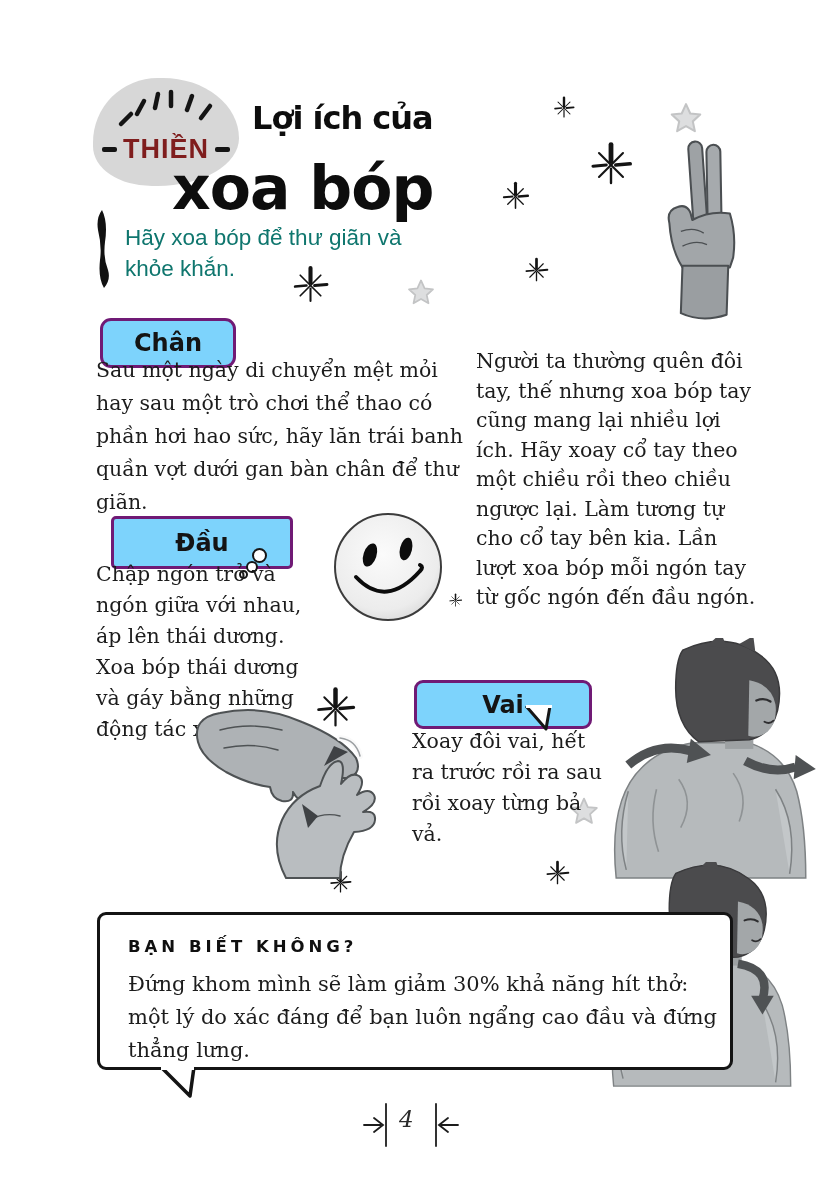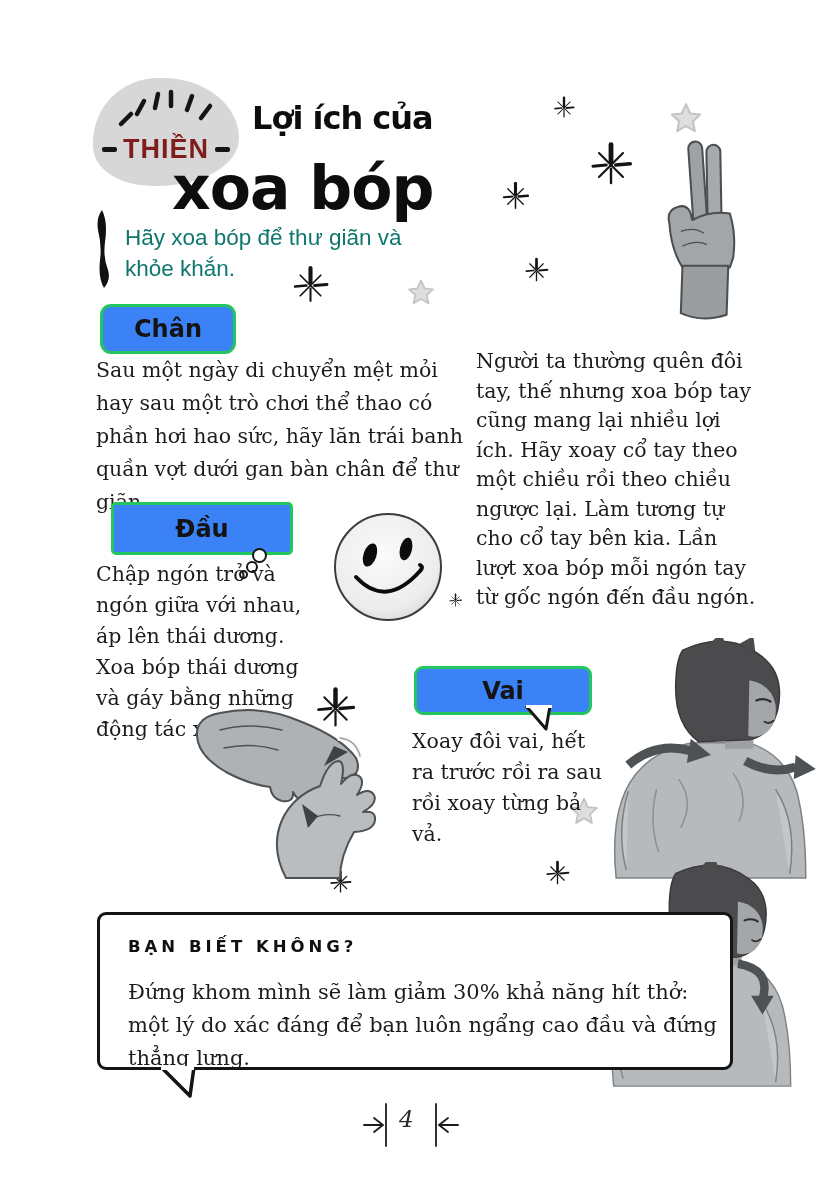--- a/index.html
+++ b/index.html
@@ -16,39 +16,39 @@
   .badge-label{font-family:Liberation Sans, sans-serif;font-weight:bold;font-size:27px;letter-spacing:1px;color:#7f1d1d;}
   .title-line{font-family:"DejaVu Sans",sans-serif;font-weight:800;color:#0d0d0d;letter-spacing:-1px;line-height:1;}
   .title-1{left:252px;top:102px;font-size:32px;}
   .title-2{left:172px;top:158px;font-size:60px;}
   .subtitle{left:125px;top:222px;width:310px;font-family:Liberation Sans, sans-serif;
             font-size:22.5px;line-height:31px;color:#0f766e;}
 
   
   .label-box{display:flex;align-items:center;justify-content:center;
              font-family:"DejaVu Sans",sans-serif;font-weight:bold;font-size:24px;color:#141414;
-             border:3px solid #22c55e;background:#3b82f6;}
+             border:3px solid #701a75;background:#7dd3fc;margin-top:14px;}
   .chan-box{left:100px;top:304px;width:130px;height:44px;border-radius:11px;}
   .tay-box{left:479px;top:305px;width:176px;height:44px;border-radius:2px;}
   .tick{background:#161616;}
   .dau-box{left:111px;top:502px;width:176px;height:47px;border-radius:5px;}
   .vai-box{left:414px;top:666px;width:172px;height:43px;border-radius:9px;}
   .bubble-dot{border:2.5px solid #161616;border-radius:50%;background:#fff;}
 
   
   .para{font-size:20.5px;line-height:33px;}
   .chan-text{left:96px;top:354px;width:385px;}
   .tay-text{left:476px;top:347px;width:280px;line-height:29.5px;}
   .dau-text{left:96px;top:559px;width:212px;line-height:31px;}
   .vai-text{left:412px;top:726px;width:190px;line-height:31px;}
 
   
   .fact-box{left:97px;top:912px;width:636px;height:158px;border:3.5px solid #141414;border-radius:9px;background:#fff;box-sizing:border-box;padding:22px 20px 0 28px;}
   .fact-heading{font-family:"DejaVu Sans",sans-serif;font-weight:800;font-size:16.5px;letter-spacing:4px;color:#101010;}
-  .fact-text{margin-top:20px;font-size:21px;line-height:33px;width:595px;}
+  .fact-text{margin-top:12px;font-size:21px;line-height:33px;width:595px;}
 
   
   .page-num{left:399px;top:1106px;font-size:23px;font-style:italic;color:#2a2a2a;}
 
   .deco{pointer-events:none;}
 </style>
 </head>
 <body>
 
 <div class="page">

